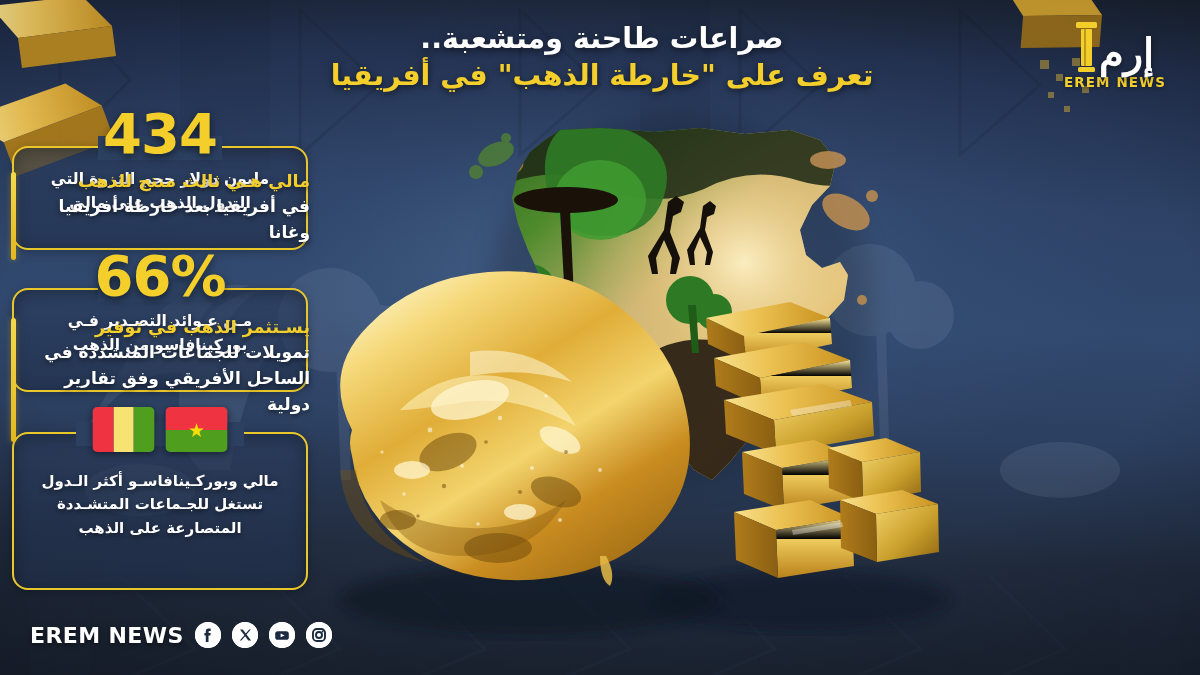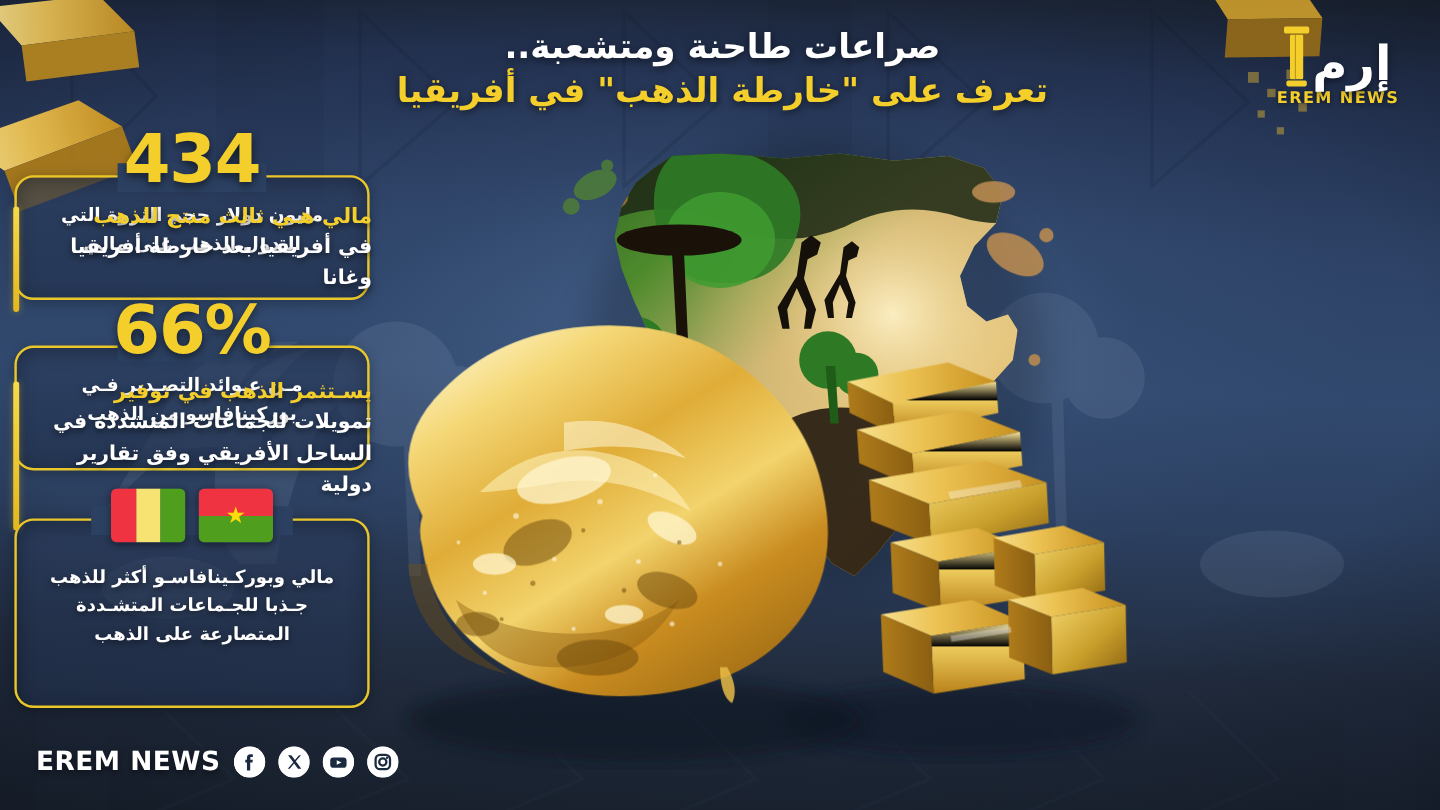--- a/index.html
+++ b/index.html
@@ -43,21 +43,21 @@
     white-space:nowrap;
   }
   .title-2{
     color:#f4cf2c;font-size:28.5px;font-weight:bold;line-height:1.22;
     letter-spacing:-.2px;text-shadow:0 2px 7px rgba(0,0,0,.6);
     white-space:nowrap;margin-top:2px;
   }
 
   
   .logo{position:absolute;top:17px;right:22px;width:126px;z-index:45;text-align:center;}
-  .logo-mark{position:relative;height:56px;display:flex;align-items:flex-end;justify-content:center;gap:2px;}
+  .logo-mark{position:relative;height:56px;display:flex;align-items:flex-end;justify-content:center;gap:2px;font-family:Liberation Serif, serif;}
   .logo-ar{
     color:#fff;font-size:40px;font-weight:bold;line-height:.95;
     letter-spacing:-1px;text-shadow:0 2px 6px rgba(0,0,0,.5);
   }
   .logo-col{position:relative;width:21px;height:50px;margin-bottom:1px;}
   .logo-col .cap,.logo-col .base{position:absolute;left:0;width:21px;height:6px;background:#f4cf2c;border-radius:1.5px;}
   .logo-col .cap{top:0;}
   .logo-col .base{bottom:0;height:5px;width:17px;left:2px;}
   .logo-col .shaft{position:absolute;top:7px;left:5px;width:11px;height:37px;background:#f4cf2c;border-radius:1px;}
   .logo-col .shaft::after{content:"";position:absolute;top:0;left:3.5px;width:1.2px;height:100%;background:rgba(120,90,0,.45);}
@@ -507,21 +507,21 @@
           <span class="r"></span>
             <span class="g"></span>
             <span class="star">★</span>
         </span>
         <span class="flag flag-ml">
           <span class="s s1"></span>
             <span class="s s2"></span>
             <span class="s s3"></span>
         </span>
       </div>
-      <div class="card-tx" style="margin-top:16px;">مالي وبوركـينافاسـو أكثر للذهب جـذبا للجـماعات المتشـددة المتصارعة على الذهب</div>
+      <div class="card-tx" style="margin-top:16px;">مالي وبوركـينافاسـو أكثر الـدول تستغل للجـماعات المتشـددة المتصارعة على الذهب</div>
     </div>
   </div>
 
   <div class="footer">
     <span class="footer-name">EREM NEWS</span>
 
     <span class="soc">
       <svg width="26" height="26" viewBox="0 0 26 26">
         <circle cx="13" cy="13" r="13" fill="#fff"></circle>
         <path d="M15.4 13.4h-1.9V20h-2.7v-6.6H9.4v-2.3h1.4V9.6c0-1.9 .8-3 3-3h1.9v2.3h-1.2c-.8 0-.9 .3-.9 .9v1.3h2.1z" fill="#1c2a3f"></path>

